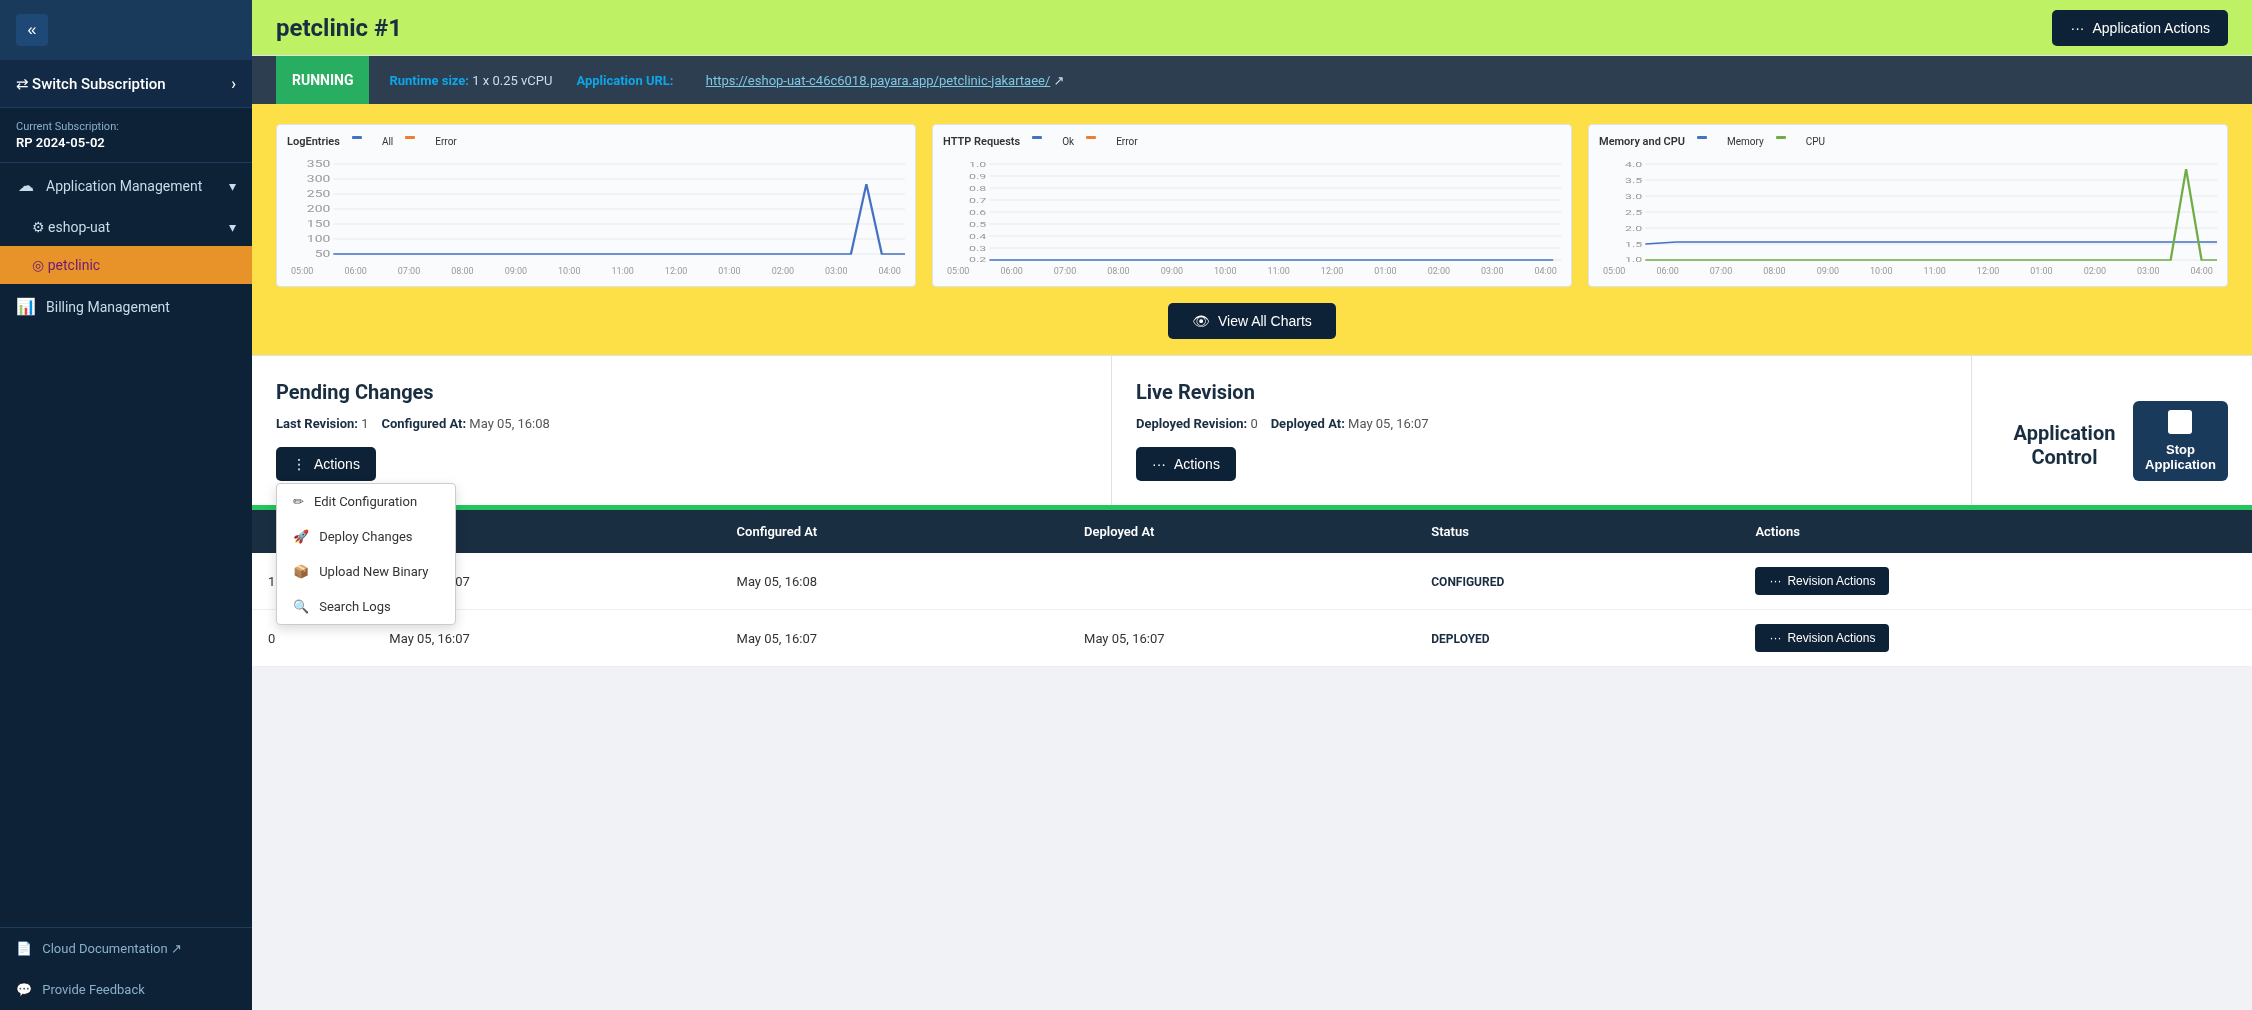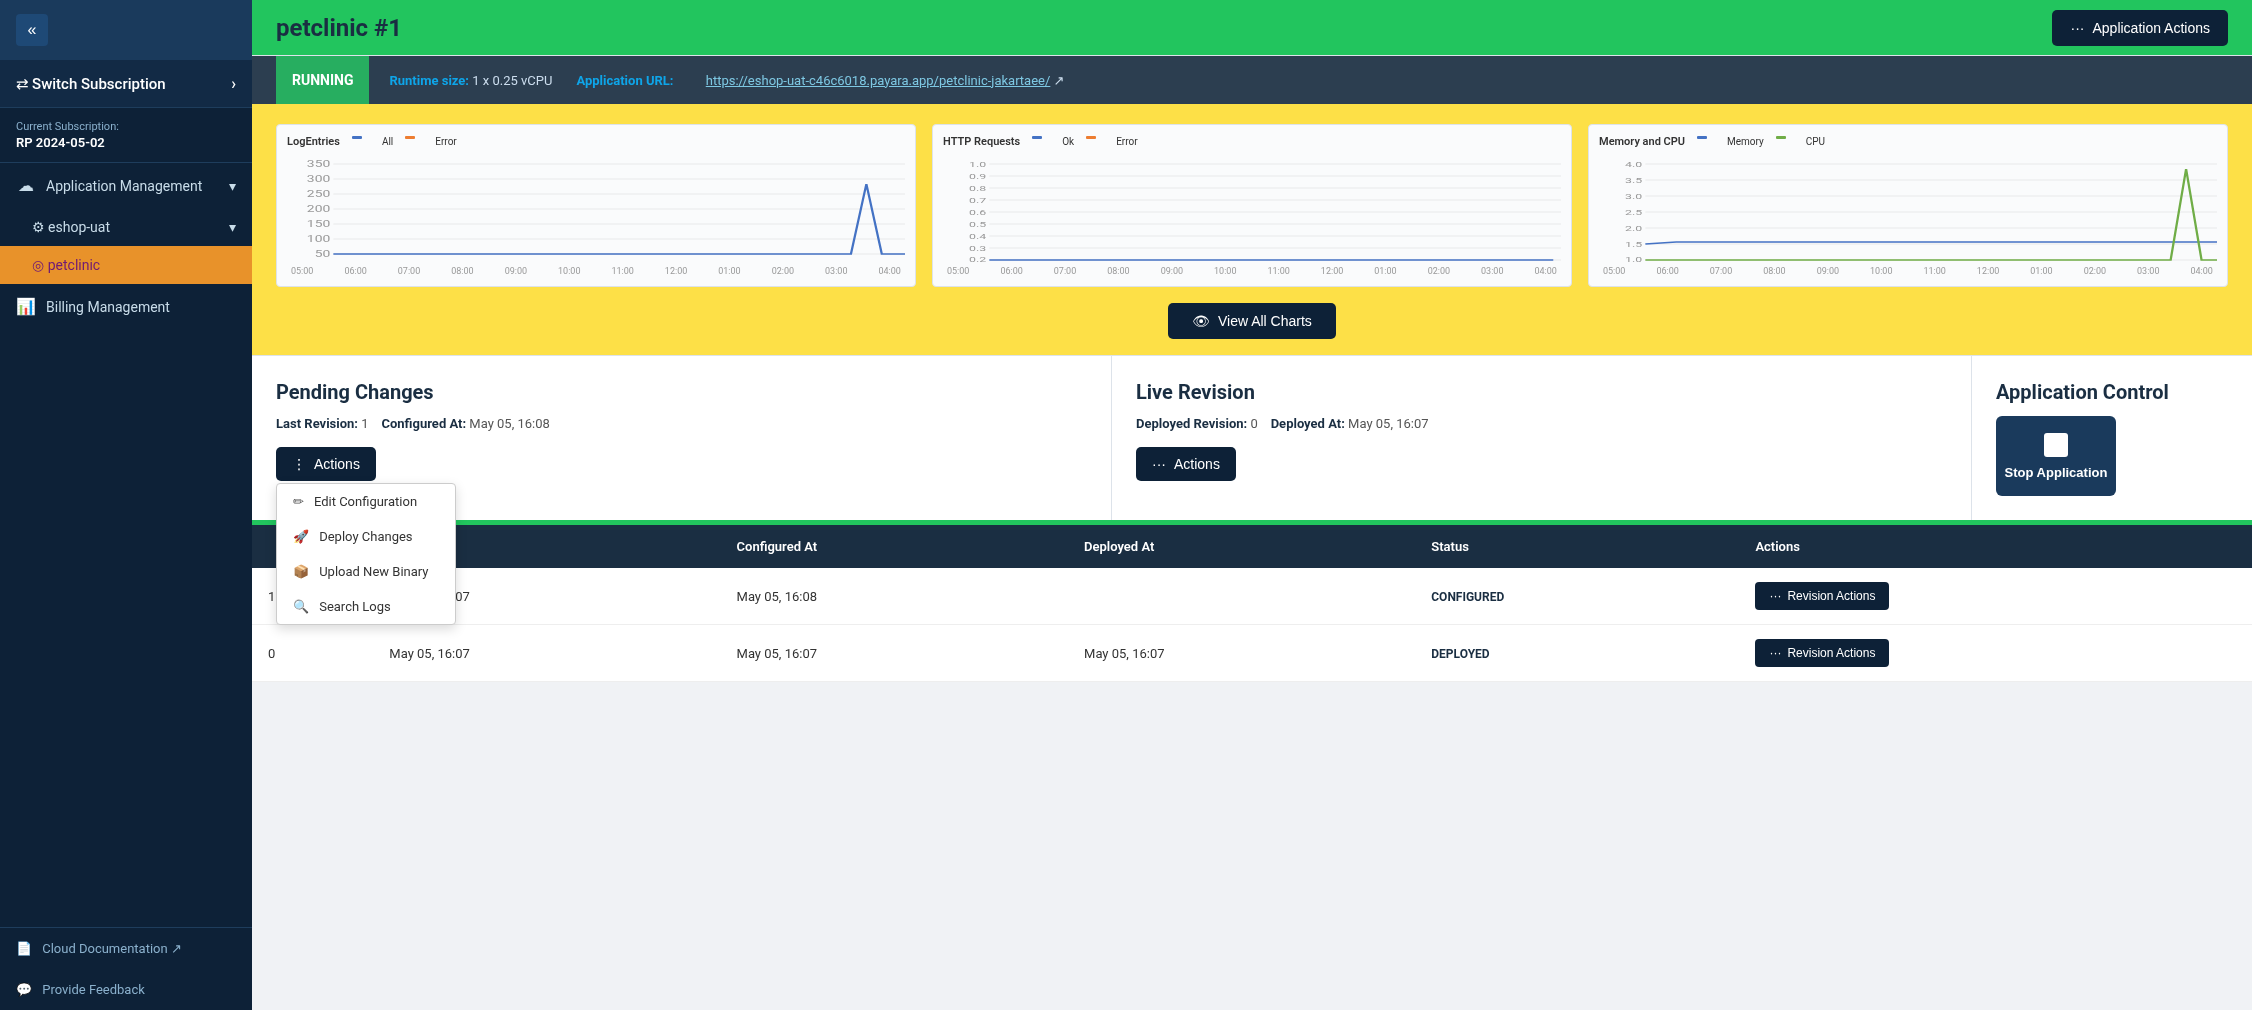--- a/index.html
+++ b/index.html
@@ -19,21 +19,21 @@
     .sidebar-item { display: flex; align-items: center; justify-content: space-between; padding: 13px 16px; cursor: pointer; color: #c8dce9; font-size: 14px; }
     .sidebar-item .left { display: flex; align-items: center; gap: 10px; }
     .sidebar-item .icon { font-size: 16px; width: 20px; text-align: center; }
     .sidebar-sub-item { display: flex; align-items: center; justify-content: space-between; padding: 11px 16px 11px 32px; cursor: pointer; color: #c8dce9; font-size: 14px; }
     .sidebar-sub-item.active-sub { background: #e8922a; color: #701a75; }
     .sidebar-bottom { margin-top: auto; border-top: 1px solid #1e3d5c; }
     .sidebar-bottom-item { display: flex; align-items: center; gap: 10px; padding: 13px 16px; cursor: pointer; color: #8ab0cc; font-size: 13px; }
 
     
     #main { flex: 1; display: flex; flex-direction: column; overflow: hidden; }
-    #topbar { background: #22c55e; padding: 3px 24px; display: flex; align-items: center; justify-content: space-between; height: 56px; border-bottom: 1px solid #dde3ea; }
+    #topbar { background: #bef264; padding: 3px 24px; display: flex; align-items: center; justify-content: space-between; height: 56px; border-bottom: 1px solid #dde3ea; }
     #topbar h1 { font-size: 24px; font-weight: 700; color: #1a2e42; }
     .app-actions-btn { background: #0d2137; color: #fff; border: none; padding: 10px 18px; border-radius: 5px; cursor: pointer; font-size: 14px; display: flex; align-items: center; gap: 8px; }
 
     #status-bar { background: #2c3e50; color: #fff; padding: 0 24px; display: flex; align-items: center; gap: 0; height: 48px; }
     .status-running { background: #27ae60; color: #fff; padding: 0 16px; height: 100%; display: flex; align-items: center; font-weight: 700; font-size: 14px; margin-right: 20px; }
     .status-info { display: flex; align-items: center; gap: 24px; font-size: 13px; color: #cde; }
     .status-info strong { color: #0ea5e9; text-align: right; }
     .status-info a { color: #7ec8e3; text-decoration: underline; margin-left: 29px; }
 
     #content { flex: 1; overflow-y: auto; padding: 0; }
@@ -61,21 +61,21 @@
     .meta-row strong { color: #1a2e42; }
     .actions-btn { background: #0d2137; color: #fff; border: none; padding: 9px 16px; border-radius: 5px; cursor: pointer; font-size: 14px; display: inline-flex; align-items: center; gap: 8px; position: relative; }
     .actions-btn.active { background: #0d2137; }
     
     
     .dropdown-menu { position: absolute; top: 100%; left: 0; background: #fff; border: 1px solid #ccc; border-radius: 4px; box-shadow: 0 4px 12px rgba(0,0,0,0.15); z-index: 100; min-width: 180px; margin-top: 2px; }
     .dropdown-item { display: flex; align-items: center; gap: 10px; padding: 10px 16px; font-size: 13px; color: #333; cursor: pointer; }
     .dropdown-icon { font-size: 13px; color: #555; }
 
     
-    .app-control-panel { display: flex; flex-direction: column; align-items: flex-start; justify-content: center; }
+    .app-control-panel { display: flex; flex-direction: row; align-items: flex-end; justify-content: center; }
     .stop-btn { background: #1a3a5c; color: #fff; border: none; padding: 0; border-radius: 6px; cursor: pointer; width: 120px; height: 80px; display: flex; flex-direction: column; align-items: center; justify-content: center; gap: 8px; font-size: 13px; font-weight: 600; }
     .stop-icon { width: 24px; height: 24px; background: #fff; border-radius: 3px; }
 
     
     .table-section { background: #fff; margin-top: 0; }
     .table-wrapper { overflow-x: auto; }
     table { width: 100%; border-collapse: collapse; }
     thead tr { background: #1a2e42; color: #fff; }
     thead th { padding: 14px 16px; text-align: left; font-size: 13px; font-weight: 600; }
     tbody tr { border-bottom: 1px solid #eee; }

